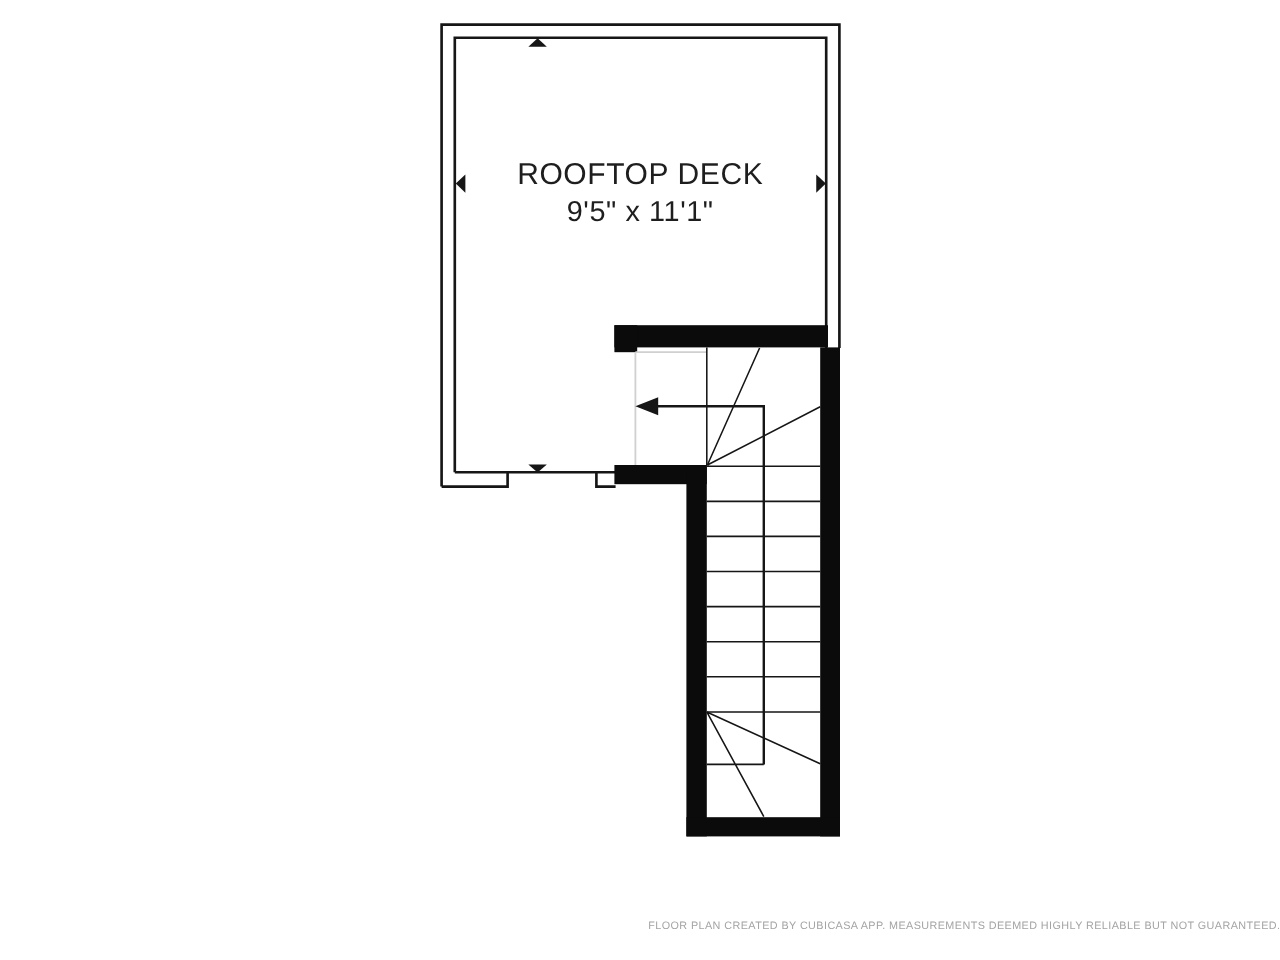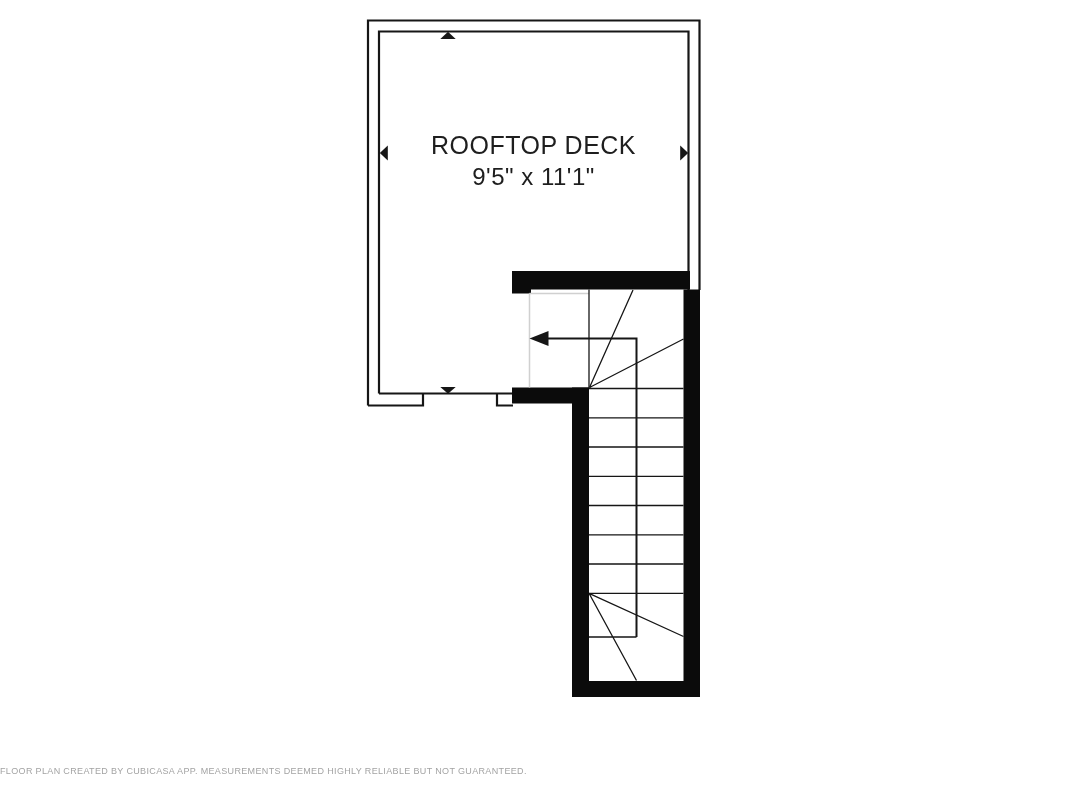--- a/index.html
+++ b/index.html
@@ -13,21 +13,21 @@
   }
   .stage{position:relative;width:1067px;height:800px;background:var(--bg);}
   .plan-svg{position:absolute;left:0;top:0;}
   .room-label{
     position:absolute;left:0;top:130px;width:1067px;text-align:center;
     color:var(--label);
   }
   .room-name{font-size:25px;line-height:31px;letter-spacing:0.5px;}
   .room-dims{font-size:24px;line-height:31px;letter-spacing:0.5px;}
   .footer-note{
-    position:absolute;left:0;top:766px;width:1067px;text-align:left;
+    position:absolute;left:0;top:766px;width:1067px;text-align:right;
     font-size:9px;letter-spacing:0.35px;color:var(--footer);
   }
 </style>
 </head>
 <body>
 
 <div class="stage">
 
   <svg class="plan-svg" width="1067" height="800" viewBox="0 0 1067 800">
 

